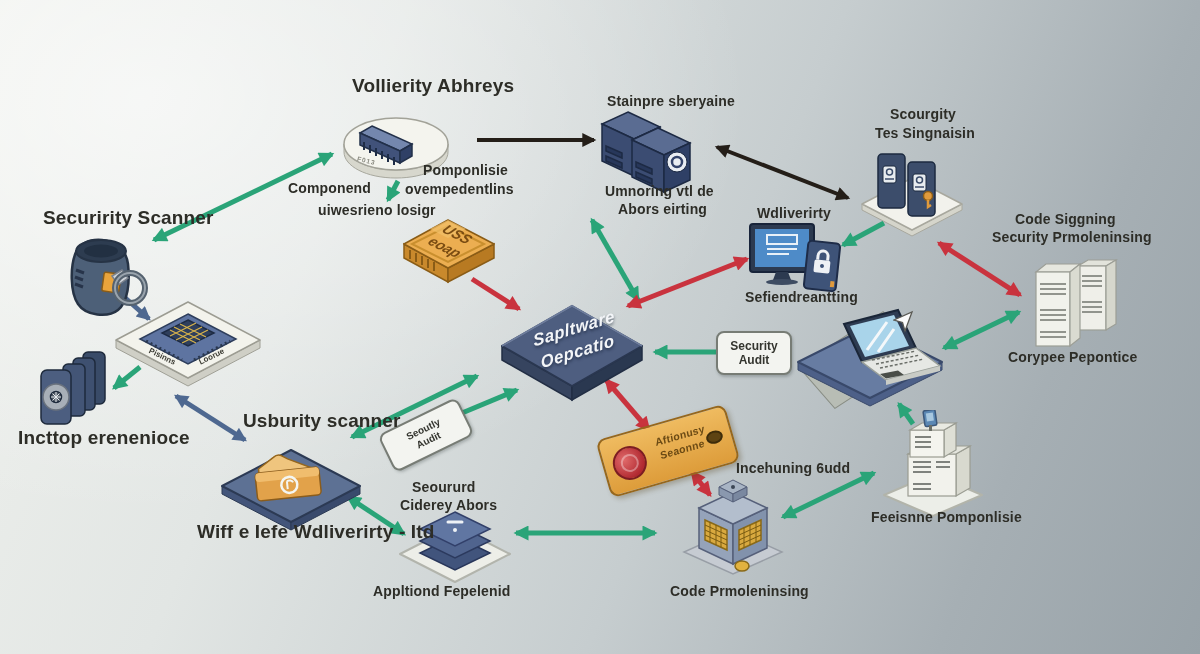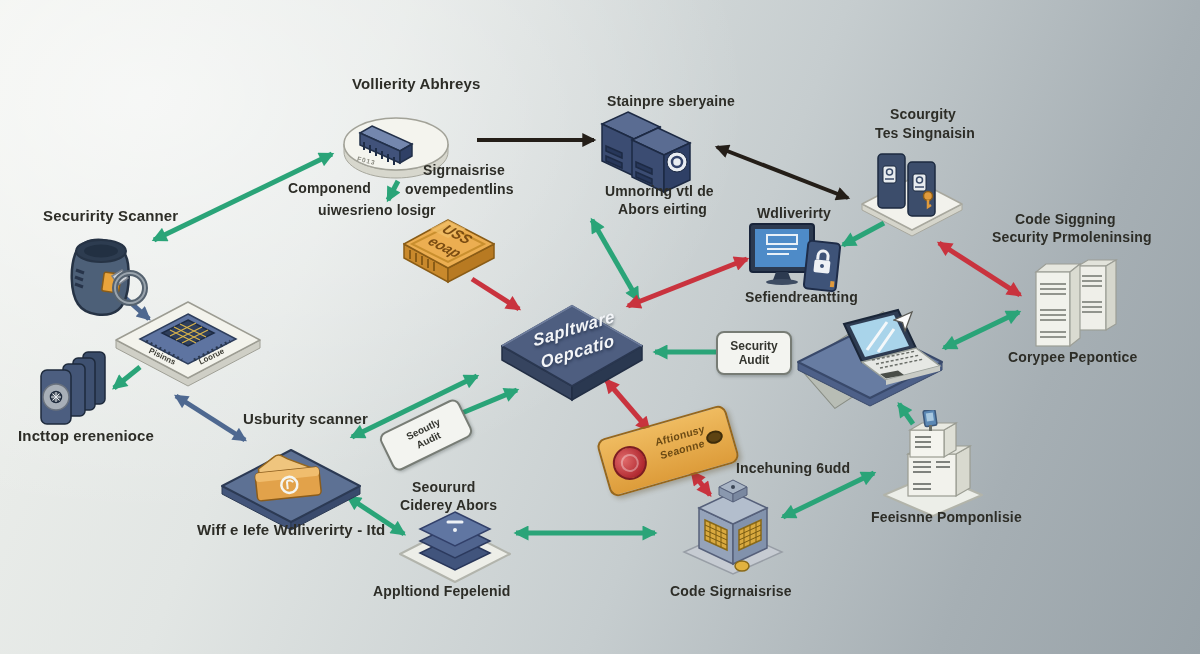--- a/index.html
+++ b/index.html
@@ -4,21 +4,21 @@
 <style>
   html,body{margin:0;padding:0;background:#888;}
   #stage{
     position:relative;width:1200px;height:654px;overflow:hidden;
     font-family:"Liberation Sans",sans-serif;
     background:
       radial-gradient(1100px 760px at 12% 15%, rgba(255,255,255,.6), rgba(255,255,255,0) 55%),
       linear-gradient(112deg,#eff1ed 0%,#e2e6e4 28%,#c6cdcf 58%,#a6afb4 82%,#98a2a8 100%);
   }
   .lbl{position:absolute;font-weight:700;font-size:14px;color:#2d2d27;white-space:nowrap;letter-spacing:.15px;}
-  .lbl.lg{font-size:15px;}
+  .lbl.lg{font-size:19px;}
   .it{}
   .node{position:absolute;}
   #arrows{position:absolute;left:0;top:0;}
   .ag{stroke:#2aa478;stroke-width:5;}
   .ar{stroke:#c9333e;stroke-width:5;}
   .ab{stroke:#241e18;stroke-width:4;}
   .al{stroke:#4e6890;stroke-width:5;}
   .audit-box{position:absolute;background:#f3f4f0;border:2px solid #777c75;border-radius:8px;
     display:flex;flex-direction:column;align-items:center;justify-content:center;
     font-weight:700;font-size:12px;color:#34352f;line-height:1.2;box-shadow:1px 2px 3px rgba(60,70,70,.3);}
@@ -319,36 +319,36 @@
     <div>eoap</div>
   </div>
 
   <div class="edge-txt" style="left:148px;top:352px;transform:rotate(26deg)">Pisinns</div>
   <div class="edge-txt" style="left:198px;top:352px;transform:rotate(-26deg)">Loorue</div>
   <div class="plat-txt" style="left:357px;top:157px;transform:rotate(14deg)">F013</div>
 
   <div class="lbl lg" style="left:43px;top:207px">Securirity Scanner</div>
   <div class="lbl lg" style="left:352px;top:75px">Vollierity Abhreys</div>
   <div class="lbl" style="left:288px;top:180px">Componend</div>
-  <div class="lbl" style="left:423px;top:162px">Sigrnaisrise</div>
+  <div class="lbl" style="left:423px;top:162px">Pomponlisie</div>
   <div class="lbl" style="left:405px;top:181px">ovempedentlins</div>
   <div class="lbl it" style="left:318px;top:202px">uiwesrieno losigr</div>
   <div class="lbl" style="left:607px;top:93px">Stainpre sberyaine</div>
   <div class="lbl" style="left:605px;top:183px">Umnoring vtl de</div>
   <div class="lbl" style="left:618px;top:201px">Abors eirting</div>
   <div class="lbl" style="left:890px;top:106px">Scourgity</div>
   <div class="lbl" style="left:875px;top:125px">Tes Singnaisin</div>
   <div class="lbl" style="left:757px;top:205px">Wdliverirty</div>
   <div class="lbl" style="left:745px;top:289px">Sefiendreantting</div>
   <div class="lbl" style="left:1015px;top:211px">Code Siggning</div>
   <div class="lbl" style="left:992px;top:229px">Security Prmoleninsing</div>
   <div class="lbl" style="left:1008px;top:349px">Corypee Pepontice</div>
   <div class="lbl lg" style="left:18px;top:427px">Incttop erenenioce</div>
   <div class="lbl lg" style="left:243px;top:410px">Usburity scanner</div>
   <div class="lbl lg" style="left:197px;top:521px">Wiff e Iefe Wdliverirty - Itd</div>
   <div class="lbl" style="left:412px;top:479px">Seoururd</div>
   <div class="lbl" style="left:400px;top:497px">Ciderey Abors</div>
   <div class="lbl" style="left:373px;top:583px">Appltiond Fepelenid</div>
   <div class="lbl" style="left:736px;top:460px">Incehuning 6udd</div>
-  <div class="lbl" style="left:670px;top:583px">Code Sigrnaisrise</div>
+  <div class="lbl" style="left:670px;top:583px">Code Prmoleninsing</div>
   <div class="lbl" style="left:871px;top:509px">Feeisnne Pomponlisie</div>
 
 </div>
 
 </body></html>

